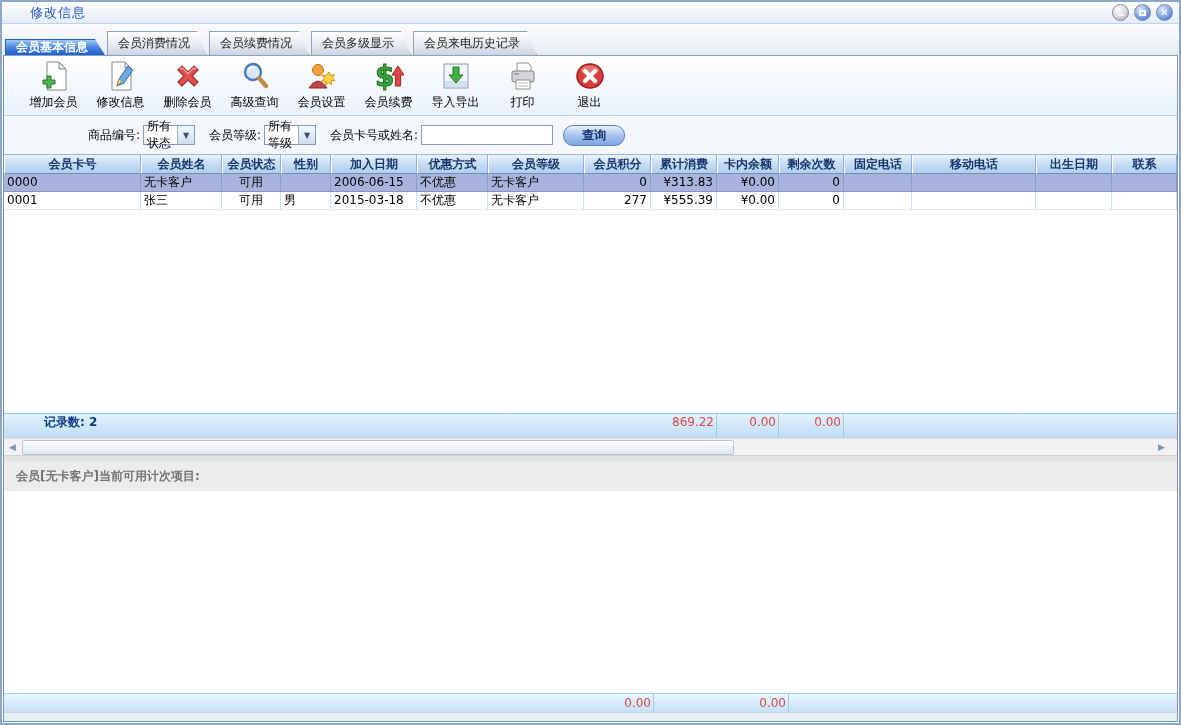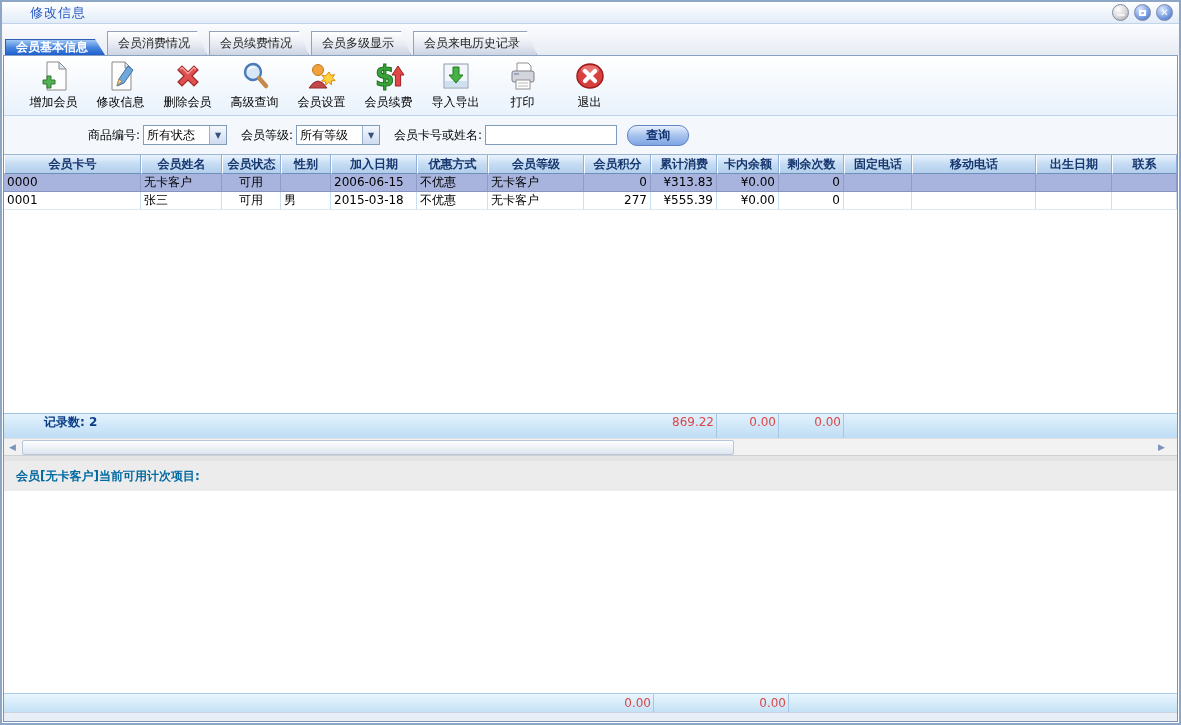--- a/index.html
+++ b/index.html
@@ -27,21 +27,21 @@
 
   
   .toolbar { flex:0 0 60px; background:linear-gradient(#ffffff,#e9f2fc); border-bottom:1px solid #bdd4ec; display:flex; align-items:center; padding-left:16px; }
   .tbtn { width:67px; height:56px; display:flex; flex-direction:column; align-items:center; justify-content:center; gap:2px; cursor:default; }
   .tbtn svg { width:32px; height:32px; }
   .tbtn .tlabel { color:#000; font-size:12px; white-space:nowrap; }
 
   
   .filterbar { flex:0 0 38px; background:#f4f8fd; display:flex; align-items:center; padding-left:84px; }
   .flabel { color:#000; margin-right:3px; white-space:nowrap; }
-  .combo { width:84px; height:20px; border:1px solid #7f9db9; background:#fff; display:flex; align-items:center; margin-right:14px; }
+  .combo { width:52px; height:20px; border:1px solid #7f9db9; background:#fff; display:flex; align-items:center; margin-right:14px; }
   .combo .cval { flex:1; padding-left:3px; }
   .combo .carrow { width:17px; height:100%; background:linear-gradient(#f4f8fd,#cfdcf0); border-left:1px solid #9ab0cc; display:flex; align-items:center; justify-content:center; color:#33527e; font-size:8px; }
   .tinput { width:132px; height:20px; border:1px solid #7f9db9; background:#fff; font-family:inherit; font-size:12px; padding:0 3px; margin-right:10px; }
   .qbtn { width:62px; height:21px; border:1px solid #5f83c4; border-radius:10px; background:linear-gradient(#e7f0fc,#a7c3ee 50%,#7ea6e4); color:#10306e; font-weight:bold; font-family:inherit; font-size:12px; cursor:default; }
 
   
   .table1 { flex:1 1 auto; border-top:1px solid #9cb6d4; display:flex; flex-direction:column; background:#fff; min-height:0; }
   .grid1 { display:grid; grid-template-columns:137px 81px 59px 50px 86px 71px 96px 67px 66px 62px 65px 68px 124px 76px 1fr; }
   .hcell { height:19px; background:linear-gradient(#eaf3fd,#c3daf3 55%,#b3cfec); border-right:1px solid #8fb0d8; border-left:1px solid #fdfeff; border-bottom:1px solid #6e90b8; color:#16366e; font-weight:bold; text-align:center; line-height:18px; overflow:hidden; white-space:nowrap; cursor:default; }
   .cell { height:18px; line-height:17px; padding:0 3px; border-right:1px solid #cbdff2; border-bottom:1px solid #ddeaf8; overflow:hidden; white-space:nowrap; color:#000; }
@@ -56,21 +56,21 @@
   .rednum { color:#dc4646; text-align:right; padding-right:2px; border-right:1px solid #a5c8e4; }
 
   
   .hscroll { flex:0 0 17px; background:#f2f2f2; position:relative; border-top:1px solid #e0e0e0; }
   .harrow { position:absolute; top:1px; width:15px; height:15px; display:flex; align-items:center; justify-content:center; color:#7b94bc; font-size:9px; }
   .harrow.left { left:1px; } .harrow.right { right:8px; }
   .hthumb { position:absolute; left:18px; top:1px; width:712px; height:15px; background:linear-gradient(#ffffff,#dde6f0); border:1px solid #b7c6d8; border-radius:2px; }
 
   
   .splitter { flex:0 0 6px; background:#e4e4e4; border-top:1px solid #d0d0d0; }
-  .seclabel { flex:0 0 30px; background:#ececec; display:flex; align-items:flex-end; padding:0 0 6px 12px; color:#0369a1; font-weight:bold; }
+  .seclabel { flex:0 0 30px; background:#ececec; display:flex; align-items:flex-end; padding:0 0 6px 12px; color:#737373; font-weight:bold; }
 
   
   .grid2 { display:grid; grid-template-columns:154px 176px 162px 158px 135px 115px 1fr; }
   .table2 { flex:0 0 19px; }
   .t2fill { flex:1 1 auto; background:#fff; min-height:0; }
   .sumbar2 { flex:0 0 19px; background:linear-gradient(#e9f6fe,#c4e1f6); border-top:1px solid #a9cce8; }
   .bottomframe { flex:0 0 9px; background:#e8eef6; border-top:1px solid #c8d4e2; }
 </style>
 </head>
 <body>

